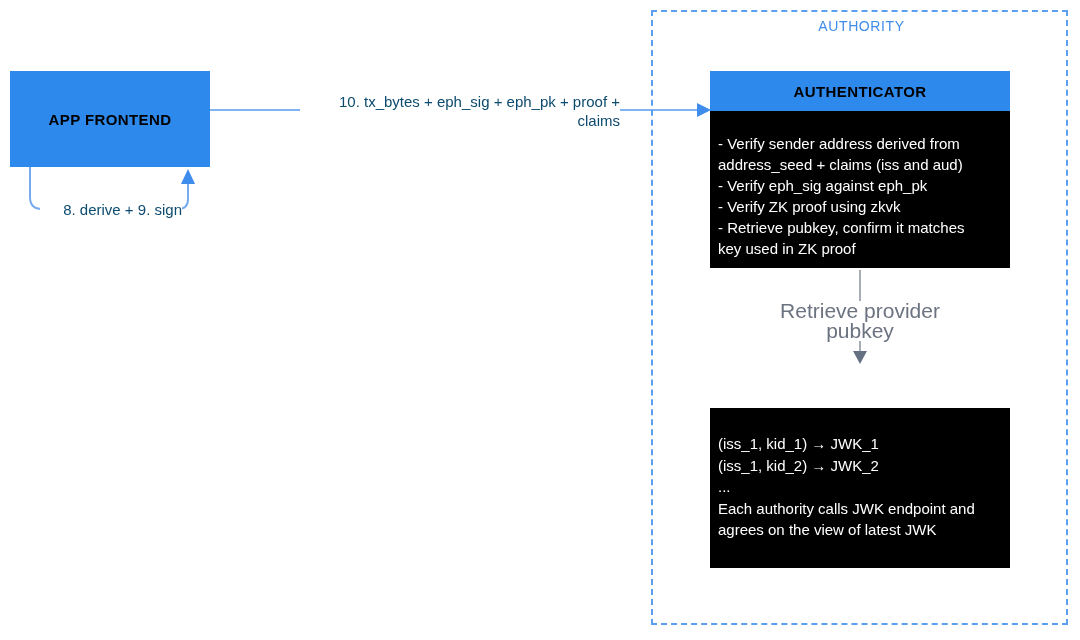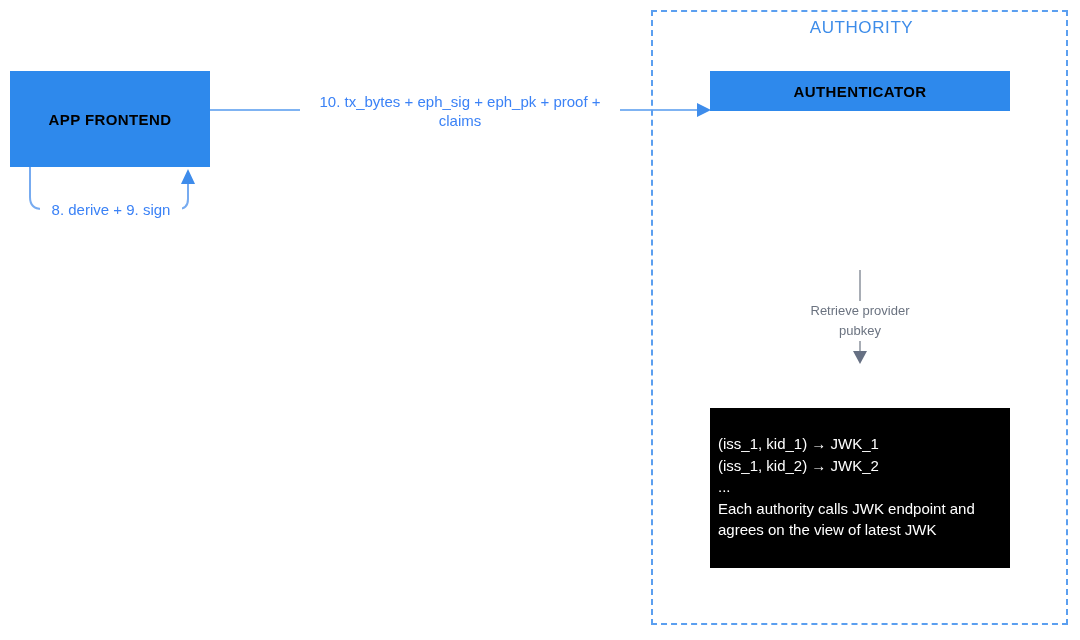--- a/index.html
+++ b/index.html
@@ -40,21 +40,21 @@
     left: 651px; top: 10px;
     width: 417px; height: 615px;
     border: 2px dashed #5B9FF0;
     box-sizing: border-box;
   }
   .authority-title {
     position: absolute;
     left: 4px; right: 0; top: 6px;
     text-align: center;
     color: #3D8CE9;
-    font-size: 17px;
+    font-size: 14px;
     letter-spacing: 0.6px;
   }
   .auth-header {
     left: 710px; top: 71px;
     width: 300px; height: 40px;
   }
   .auth-body {
     position: absolute;
     left: 710px; top: 111px;
     width: 300px; height: 157px;
@@ -78,42 +78,42 @@
     color: #ffffff;
     font-size: 15px;
     line-height: 21.5px;
     padding: 25px 8px 0 8px;
     box-sizing: border-box;
     white-space: pre-line;
   }
   .edge-label-blue {
     position: absolute;
     background: #ffffff;
-    color: #3b82f6;
+    color: #0c4a6e;
     font-size: 15px;
-    text-align: center;
+    text-align: right;
     white-space: pre-line;
   }
   .main-arrow-label {
     left: 300px; top: 92px;
     width: 320px;
     line-height: 19px;
   }
   .sign-loop-label {
     left: 40px; top: 199px;
     width: 142px; height: 22px;
     line-height: 22px;
   }
   .retrieve-label {
     position: absolute;
     left: 770px; top: 301px;
     width: 180px;
     background: #ffffff;
     color: #6B7380;
-    font-size: 13px;
+    font-size: 21px;
     line-height: 20px;
     text-align: center;
     white-space: pre-line;
   }
 </style>
 </head>
 <body>
 
 <div class="canvas">
 
@@ -138,20 +138,26 @@
 
   <div class="edge-label-blue sign-loop-label">8. derive + 9. sign</div>
 
   <div class="authority-group">
     <div class="authority-title">AUTHORITY</div>
   </div>
 
   <div class="node-blue auth-header">
     <span>AUTHENTICATOR</span>
   </div>
+  <div class="auth-body">- Verify sender address derived from
+address_seed + claims (iss and aud)
+- Verify eph_sig against eph_pk
+- Verify ZK proof using zkvk
+- Retrieve pubkey, confirm it matches
+key used in ZK proof</div>
 
   <div class="retrieve-label">Retrieve provider
 pubkey</div>
 
   <div class="state-body">(iss_1, kid_1) → JWK_1
 (iss_1, kid_2) → JWK_2
 ...
 Each authority calls JWK endpoint and
 agrees on the view of latest JWK</div>
 

